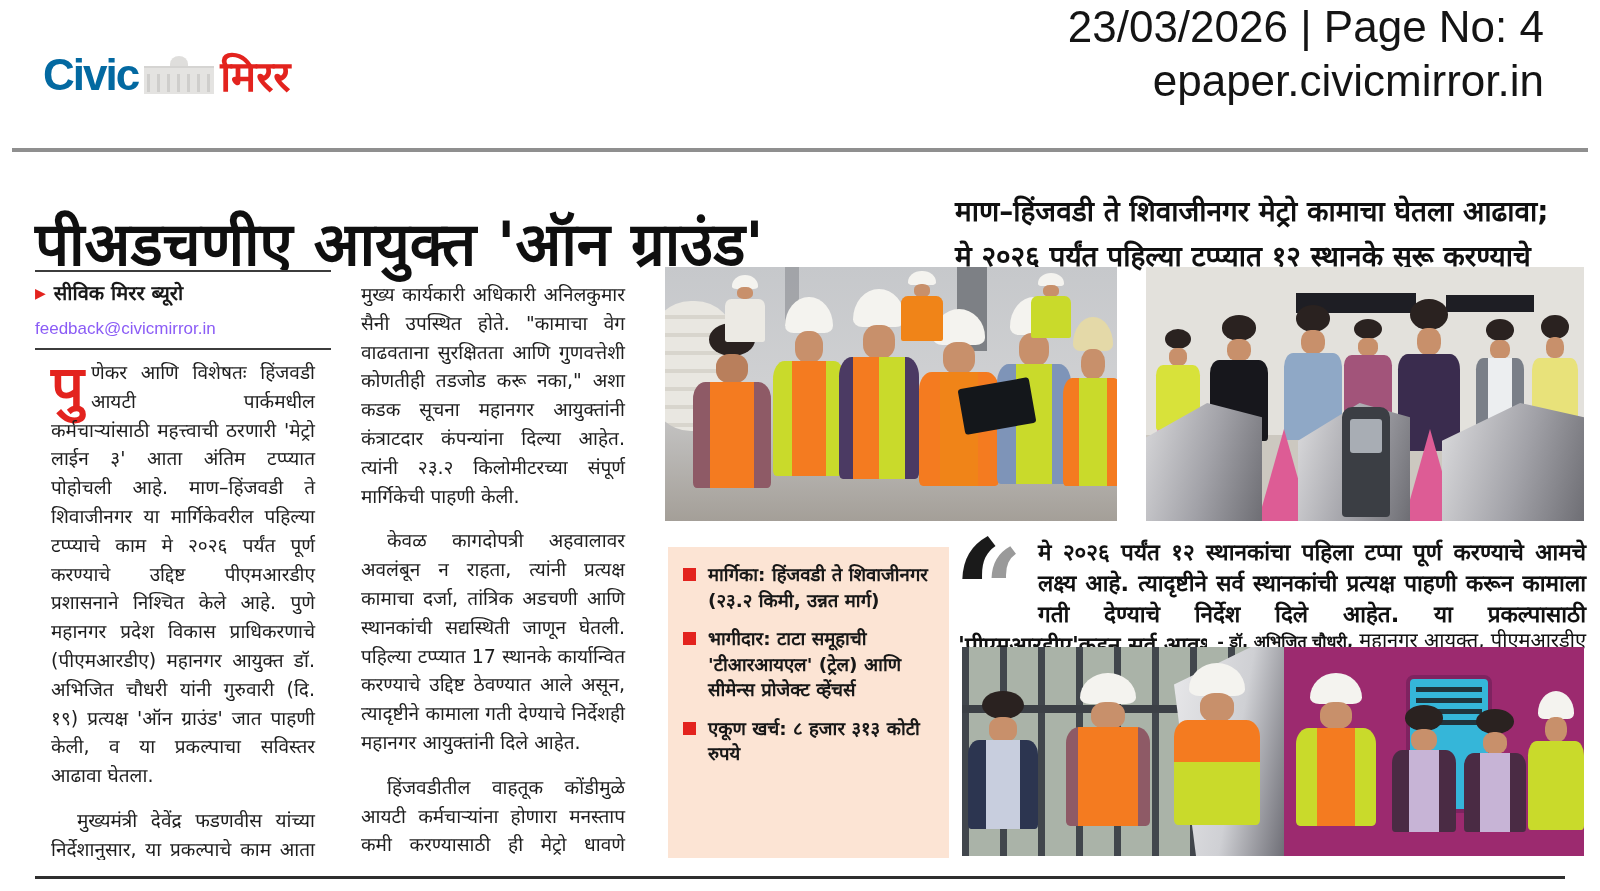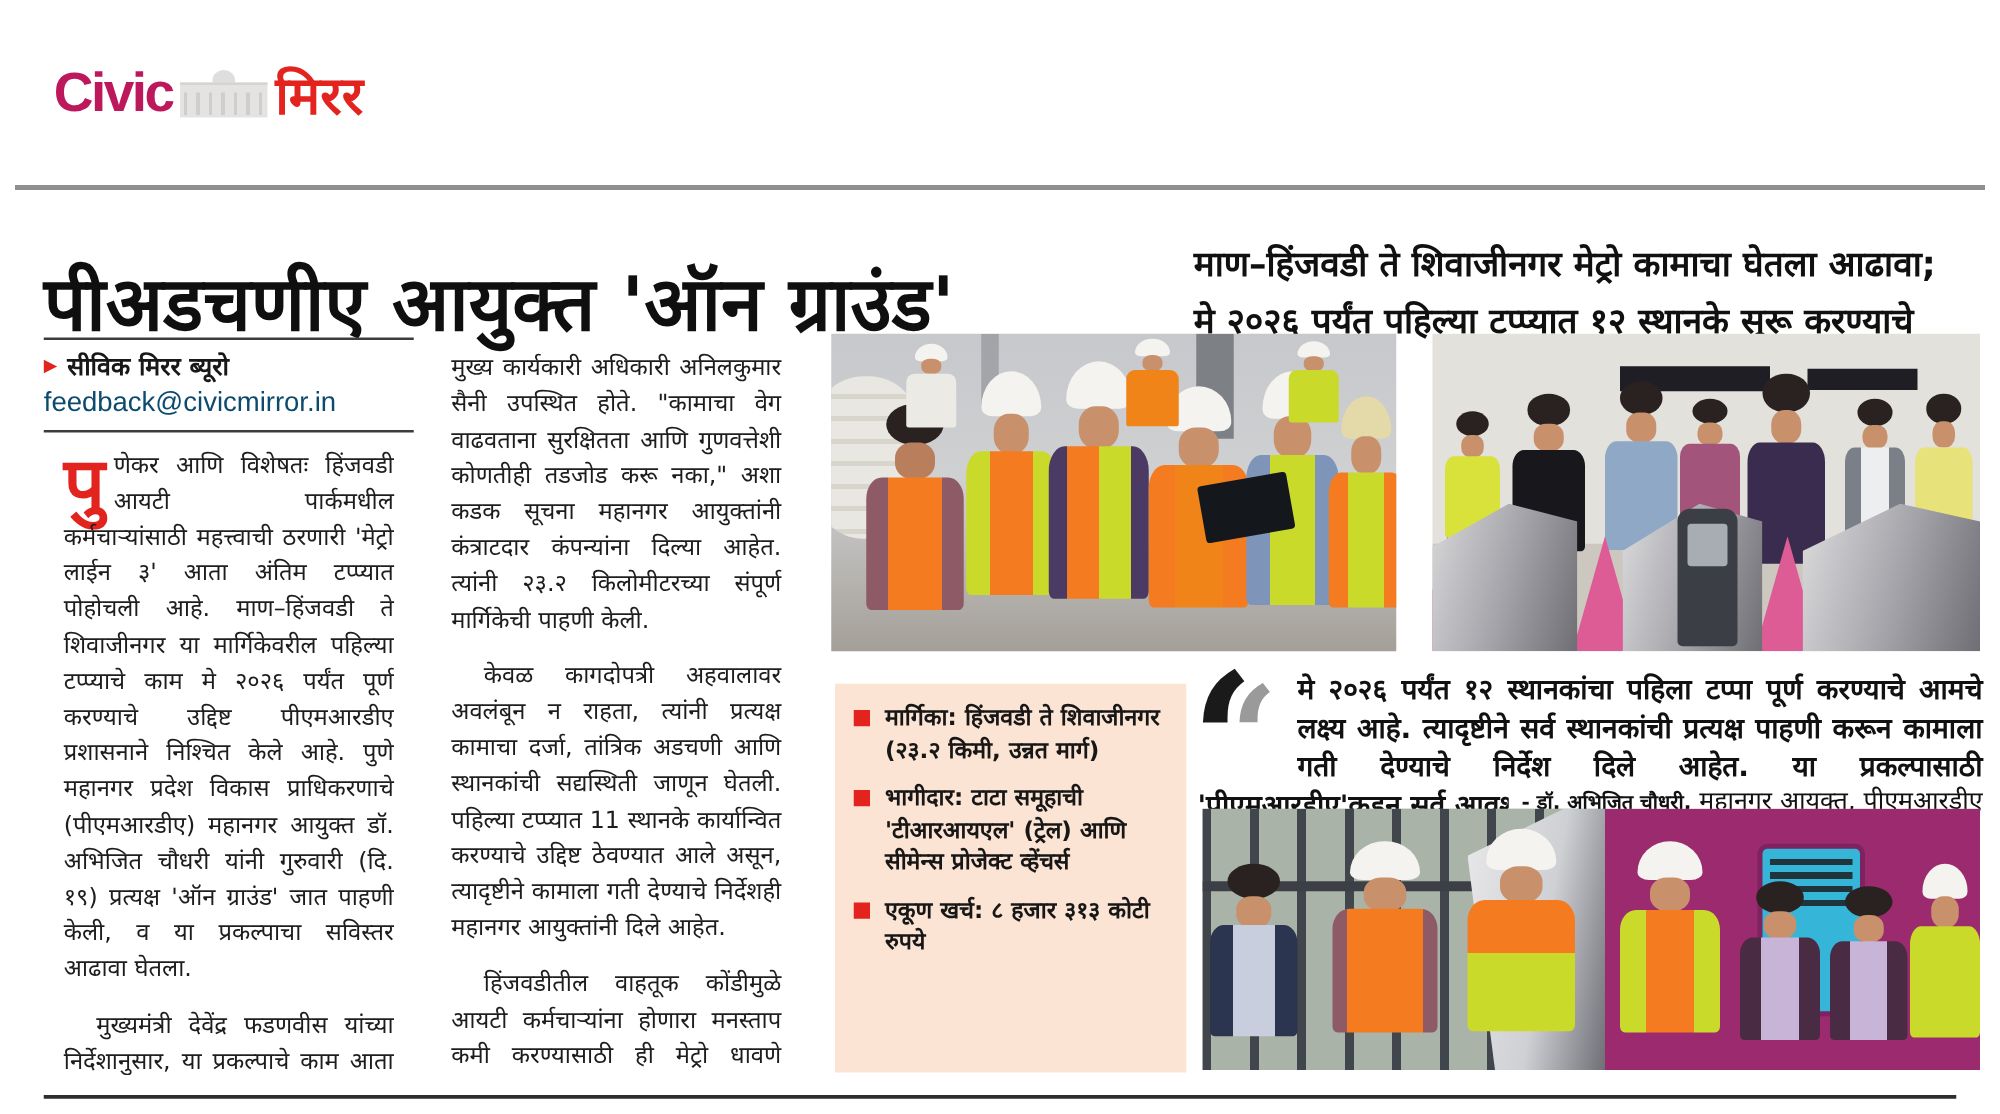--- a/index.html
+++ b/index.html
@@ -1,21 +1,21 @@
 <!DOCTYPE html>
 <html><head>
 <meta charset="utf-8">
 <style>
   html,body{margin:0;padding:0;background:#ffffff;}
   .page{position:relative;width:1600px;height:891px;background:#fff;overflow:hidden;
         font-family:"DejaVu Sans","Liberation Sans",sans-serif;color:#1b1b1b;}
 
   
   .logo{position:absolute;left:43px;top:46px;display:flex;align-items:center;gap:6px;}
-  .logo .civic{font-size:44px;font-weight:800;letter-spacing:-2px;color:#be185d;
+  .logo .civic{font-size:44px;font-weight:800;letter-spacing:-2px;color:#0369a1;
                font-family:"Liberation Sans",sans-serif;}
   .bldg{width:70px;height:38px;position:relative;opacity:.55;}
   .bldg .base{position:absolute;left:0;bottom:0;width:100%;height:26px;background:#cfcdca;
               border-top:2px solid #b4b2af;}
   .bldg .dome{position:absolute;left:26px;top:0;width:18px;height:16px;background:#c6c4c1;
               border-radius:50% 50% 0 0;}
   .bldg .cols{position:absolute;left:3px;bottom:2px;width:64px;height:18px;
               background:repeating-linear-gradient(90deg,#a9a7a4 0 3px,transparent 3px 10px);}
   .logo .mirror{font-size:42px;font-weight:800;color:#e3231e;}
   .head-meta{position:absolute;right:56px;top:0;text-align:right;font-size:44px;line-height:54px;
@@ -26,21 +26,21 @@
   .headline{position:absolute;left:35px;top:158px;width:910px;font-size:60px;line-height:92px;
             font-weight:800;color:#0f0f0f;white-space:nowrap;}
   .subhead{position:absolute;left:955px;top:166px;width:616px;font-size:28px;line-height:45px;
            font-weight:700;color:#101010;}
 
   
   .byline-block{position:absolute;left:35px;top:270px;width:296px;border-top:2px solid #3c3c3c;
                 border-bottom:2px solid #3c3c3c;padding:7px 0 9px;}
   .byline-row{display:flex;align-items:center;gap:8px;font-size:20px;font-weight:700;color:#181818;}
   .byline-row .arr{color:#e3231e;font-size:14px;}
-  .byline-email{font-size:22px;color:#0c4a6e;margin-top:3px;font-family:"Liberation Sans",sans-serif;}
+  .byline-email{font-size:17px;color:#8b5cf6;margin-top:13px;font-family:"Liberation Sans",sans-serif;}
 
   
   .col{position:absolute;width:296px;font-size:19px;line-height:28.8px;text-align:justify;color:#1d1d1d;}
   .col1{left:35px;top:342px;height:518px;overflow:hidden;}
   .col2{left:345px;top:264px;height:596px;overflow:hidden;}
   .col p{margin:16px;}
   .col p.ind{text-indent:26px;}
   .dropcap{float:left;font-size:58px;line-height:50px;font-weight:800;color:#e3231e;
            padding:4px 7px 0 0;}
 
@@ -117,20 +117,24 @@
 
   <div class="logo">
     <span class="civic">Civic</span>
     <span class="bldg">
       <i class="dome"></i>
       <i class="base"></i>
       <i class="cols"></i>
     </span>
     <span class="mirror">मिरर</span>
   </div>
+  <div class="head-meta">
+    <div>23/03/2026 | Page No: 4</div>
+    <div>epaper.civicmirror.in</div>
+  </div>
   <div class="rule-top"></div>
 
   <h1 class="headline">पीअडचणीए आयुक्त 'ऑन ग्राउंड'</h1>
   <h2 class="subhead">माण–हिंजवडी ते शिवाजीनगर मेट्रो कामाचा घेतला आढावा; मे २०२६ पर्यंत पहिल्या टप्प्यात १२ स्थानके सुरू करण्याचे उद्दिष्ट</h2>
 
   <div class="byline-block">
     <div class="byline-row">
       <span class="arr">▶</span>
       <span>सीविक मिरर ब्यूरो</span>
     </div>
@@ -138,21 +142,21 @@
   </div>
 
   <div class="col col1">
     <p><span class="dropcap">पु</span><span>णेकर आणि विशेषतः हिंजवडी आयटी पार्कमधील कर्मचाऱ्यांसाठी महत्त्वाची ठरणारी 'मेट्रो लाईन ३' आता अंतिम टप्प्यात पोहोचली आहे. माण–हिंजवडी ते शिवाजीनगर या मार्गिकेवरील पहिल्या टप्प्याचे काम मे २०२६ पर्यंत पूर्ण करण्याचे उद्दिष्ट पीएमआरडीए प्रशासनाने निश्चित केले आहे. पुणे महानगर प्रदेश विकास प्राधिकरणाचे (पीएमआरडीए) महानगर आयुक्त डॉ. अभिजित चौधरी यांनी गुरुवारी (दि. १९) प्रत्यक्ष 'ऑन ग्राउंड' जात पाहणी केली, व या प्रकल्पाचा सविस्तर आढावा घेतला.</span></p>
     <p class="ind">मुख्यमंत्री देवेंद्र फडणवीस यांच्या निर्देशानुसार, या प्रकल्पाचे काम आता 'मिशन मोड'वर सुरू झाले आहे. पीएमआरडीएच्या औंध येथील कार्यालयात बुधवारी झालेल्या बैठकीनंतर, गुरुवारी सकाळी महानगर आयुक्त डॉ. अभिजित चौधरी यांनी वरिष्ठ अधिकाऱ्यांसह माण ते शिवाजीनगर या मार्गावरील २३ स्थानकांचा सविस्तर आढावा घेतला.</p>
 
   </div>
 
   <div class="col col2">
     <p>मुख्य कार्यकारी अधिकारी अनिलकुमार सैनी उपस्थित होते. "कामाचा वेग वाढवताना सुरक्षितता आणि गुणवत्तेशी कोणतीही तडजोड करू नका," अशा कडक सूचना महानगर आयुक्तांनी कंत्राटदार कंपन्यांना दिल्या आहेत. त्यांनी २३.२ किलोमीटरच्या संपूर्ण मार्गिकेची पाहणी केली.</p>
-    <p class="ind">केवळ कागदोपत्री अहवालावर अवलंबून न राहता, त्यांनी प्रत्यक्ष कामाचा दर्जा, तांत्रिक अडचणी आणि स्थानकांची सद्यस्थिती जाणून घेतली. पहिल्या टप्प्यात 11 स्थानके कार्यान्वित करण्याचे उद्दिष्ट ठेवण्यात आले असून, त्यादृष्टीने कामाला गती देण्याचे निर्देशही महानगर आयुक्तांनी दिले आहेत.</p>
+    <p class="ind">केवळ कागदोपत्री अहवालावर अवलंबून न राहता, त्यांनी प्रत्यक्ष कामाचा दर्जा, तांत्रिक अडचणी आणि स्थानकांची सद्यस्थिती जाणून घेतली. पहिल्या टप्प्यात 17 स्थानके कार्यान्वित करण्याचे उद्दिष्ट ठेवण्यात आले असून, त्यादृष्टीने कामाला गती देण्याचे निर्देशही महानगर आयुक्तांनी दिले आहेत.</p>
     <p class="ind">हिंजवडीतील वाहतूक कोंडीमुळे आयटी कर्मचाऱ्यांना होणारा मनस्ताप कमी करण्यासाठी ही मेट्रो धावणे आवश्यक आहे. मेट्रोमुळे खासगी वाहनांवरील ताण कमी होऊन शिवाजीनगर ते हिंजवडी हे अंतर अवघ्या काही मिनिटांत पार करणे शक्य होईल. सध्या प्रकल्पाचे ९४.२० टक्के काम पूर्ण झाले असून, सिग्नलिंगची तांत्रिक चाचणी सुरू आहे. तसेच आरडीएसओ (आरडीएसओ) आणि सीएमआरएस (सीएमआरएस) तपासणीची प्रक्रियाही पूर्ण झाली आहे.</p>
   </div>
 
   <figure class="photo photo1" style="margin:0;" title="Officials in white helmets and orange-green safety vests reviewing documents at metro work site">
     <i class="tankshape" style="display:block;"></i>
     <i class="pillar" style="display:block;left:292px;top:0;width:30px;height:84px;"></i>
     <i class="pillar" style="display:block;left:120px;top:0;width:14px;height:60px;opacity:.5;"></i>
     <div class="person" style="left:28px;top:56px;width:78px;height:196px;--helmet:#2a2220;--vest:#f47b20;--vest2:#f47b20;--skin:#b97f5c;">
         <i class="p-hair"></i>
         <i class="p-face"></i>

